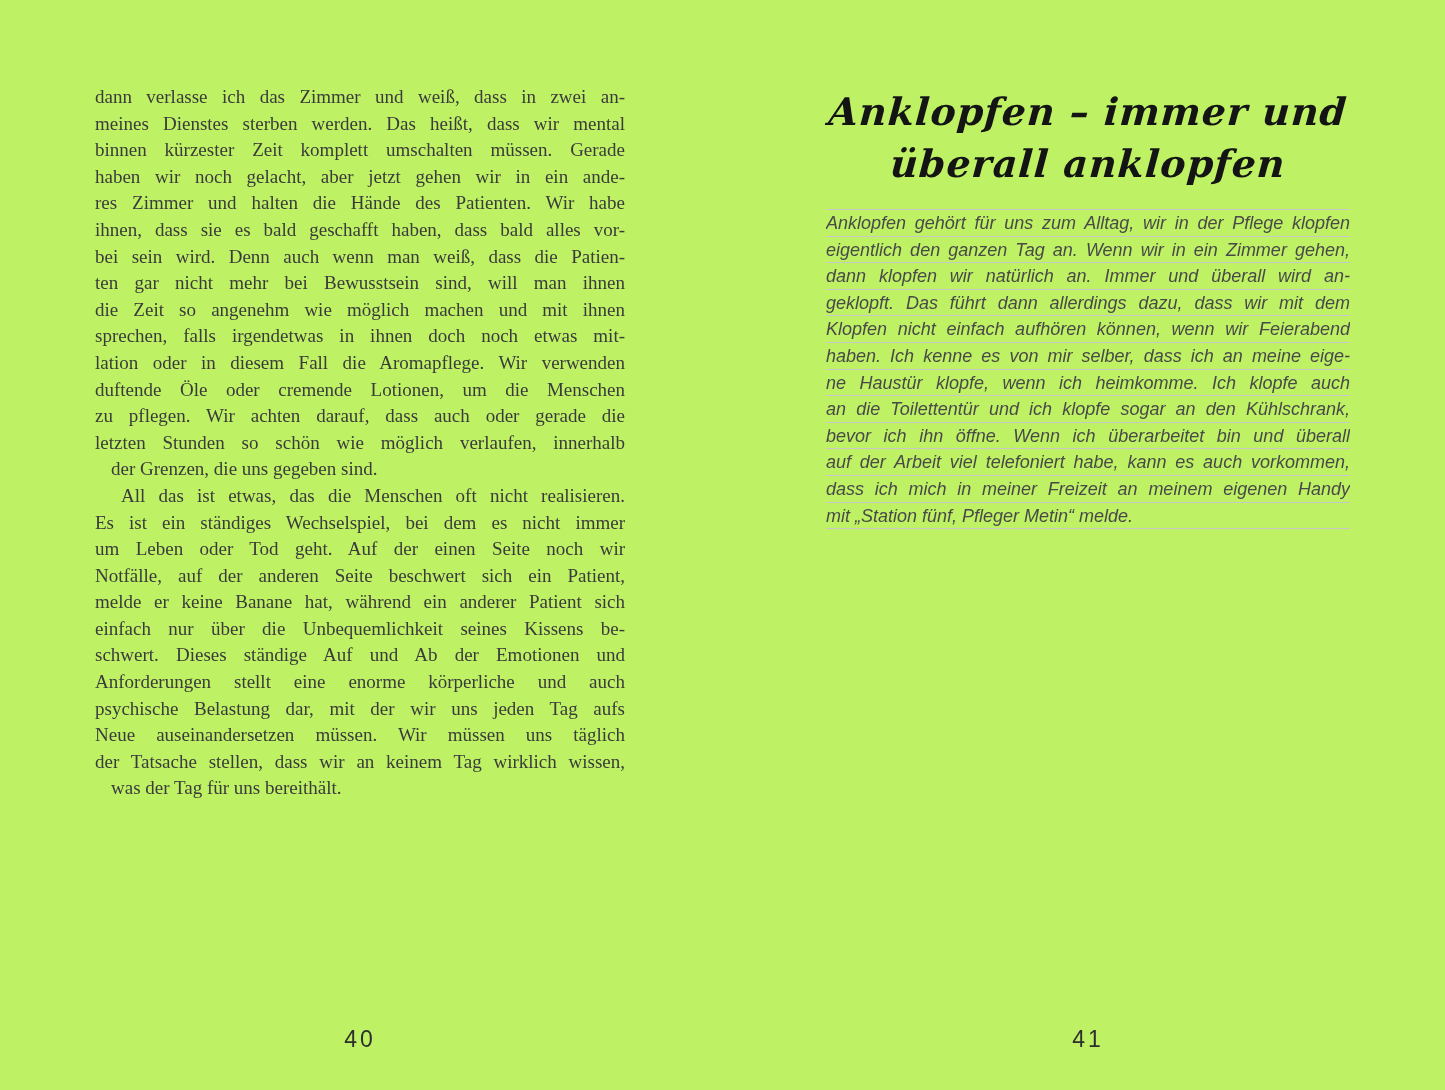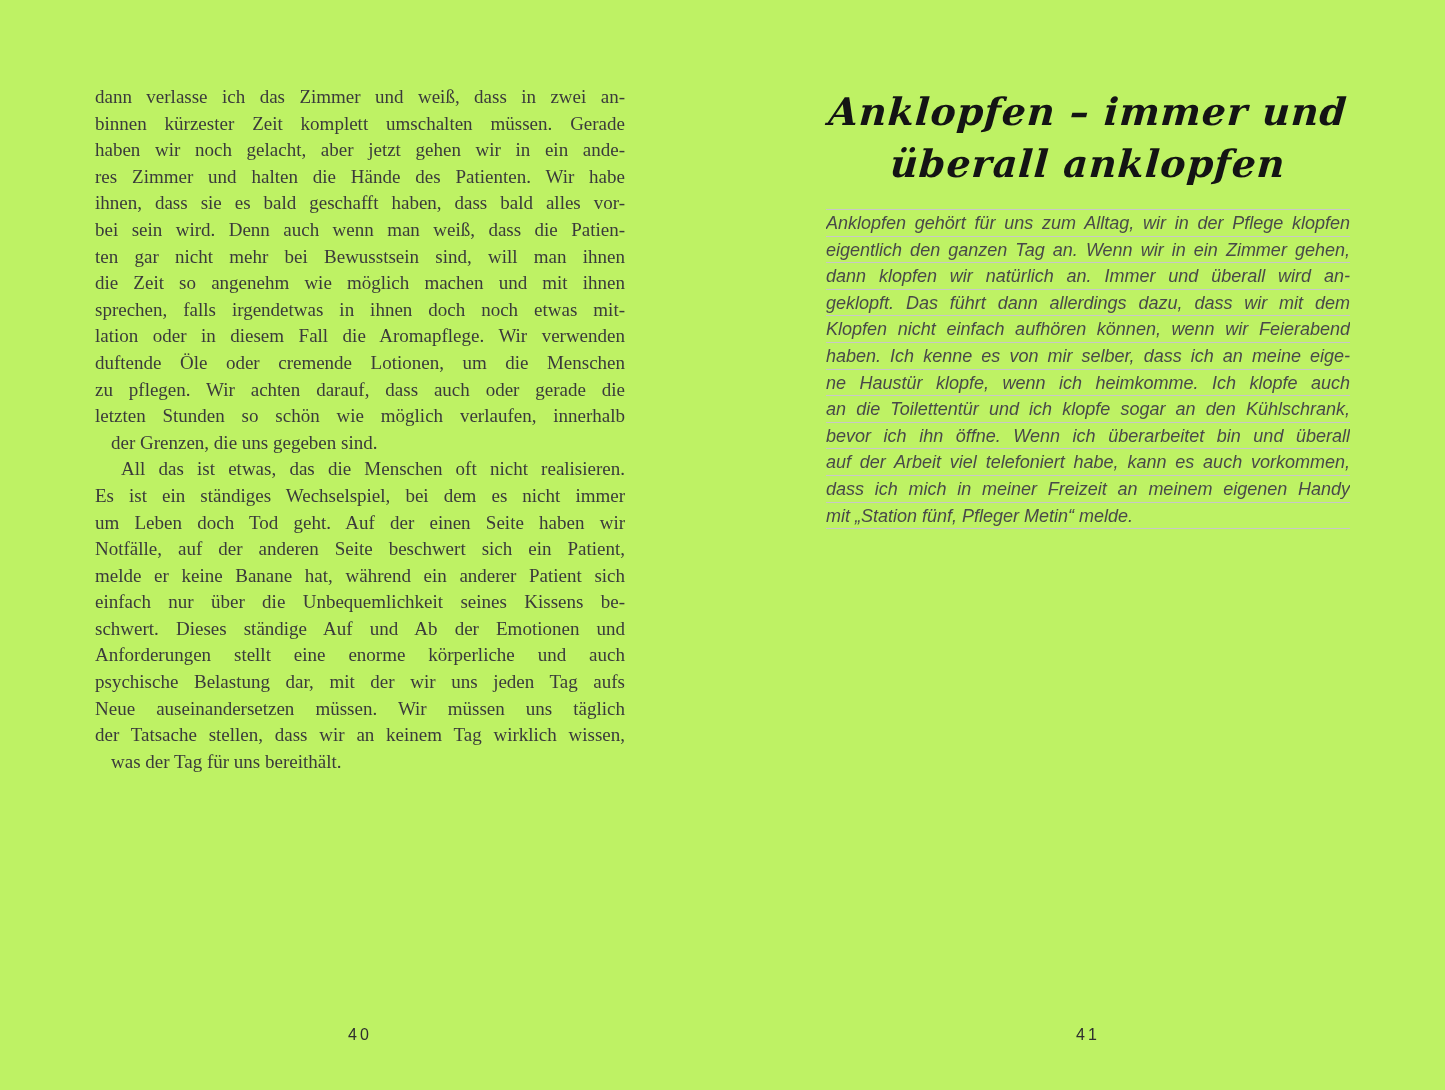--- a/index.html
+++ b/index.html
@@ -75,52 +75,53 @@
   }
   .quote-block .line:last-child { text-align-last: left; }
 
   
   .page-number {
     position: absolute;
     top: 1026px;
     text-align: center;
     color: #2e2e2e;
     font-family: "Liberation Sans", sans-serif;
-    font-size: 16px;
+    font-size: 23px;
     letter-spacing: 3px;
   }
   .page-number.left { left: 95px;  width: 530px; }
   .page-number.right { left: 826px; width: 524px; }
 </style>
 </head>
 <body>
 
 <div class="spread">
 
   <div class="left-page-text">
     <div class="body-par">
         <div class="line">dann verlasse ich das Zimmer und weiß, dass in zwei an-</div>
+        <div class="line">meines Dienstes sterben werden. Das heißt, dass wir mental</div>
         <div class="line">binnen kürzester Zeit komplett umschalten müssen. Gerade</div>
         <div class="line">haben wir noch gelacht, aber jetzt gehen wir in ein ande-</div>
         <div class="line">res Zimmer und halten die Hände des Patienten. Wir habe</div>
         <div class="line">ihnen, dass sie es bald geschafft haben, dass bald alles vor-</div>
         <div class="line">bei sein wird. Denn auch wenn man weiß, dass die Patien-</div>
         <div class="line">ten gar nicht mehr bei Bewusstsein sind, will man ihnen</div>
         <div class="line">die Zeit so angenehm wie möglich machen und mit ihnen</div>
         <div class="line">sprechen, falls irgendetwas in ihnen doch noch etwas mit-</div>
         <div class="line">lation oder in diesem Fall die Aromapflege. Wir verwenden</div>
         <div class="line">duftende Öle oder cremende Lotionen, um die Menschen</div>
         <div class="line">zu pflegen. Wir achten darauf, dass auch oder gerade die</div>
         <div class="line">letzten Stunden so schön wie möglich verlaufen, innerhalb</div>
         <div class="line">der Grenzen, die uns gegeben sind.</div>
       </div>
     <div class="body-par par-indent">
         <div class="line">All das ist etwas, das die Menschen oft nicht realisieren.</div>
         <div class="line">Es ist ein ständiges Wechselspiel, bei dem es nicht immer</div>
-        <div class="line">um Leben doch Tod geht. Auf der einen Seite haben wir</div>
+        <div class="line">um Leben oder Tod geht. Auf der einen Seite noch wir</div>
         <div class="line">Notfälle, auf der anderen Seite beschwert sich ein Patient,</div>
         <div class="line">melde er keine Banane hat, während ein anderer Patient sich</div>
         <div class="line">einfach nur über die Unbequemlichkeit seines Kissens be-</div>
         <div class="line">schwert. Dieses ständige Auf und Ab der Emotionen und</div>
         <div class="line">Anforderungen stellt eine enorme körperliche und auch</div>
         <div class="line">psychische Belastung dar, mit der wir uns jeden Tag aufs</div>
         <div class="line">Neue auseinandersetzen müssen. Wir müssen uns täglich</div>
         <div class="line">der Tatsache stellen, dass wir an keinem Tag wirklich wissen,</div>
         <div class="line">was der Tag für uns bereithält.</div>
       </div>

